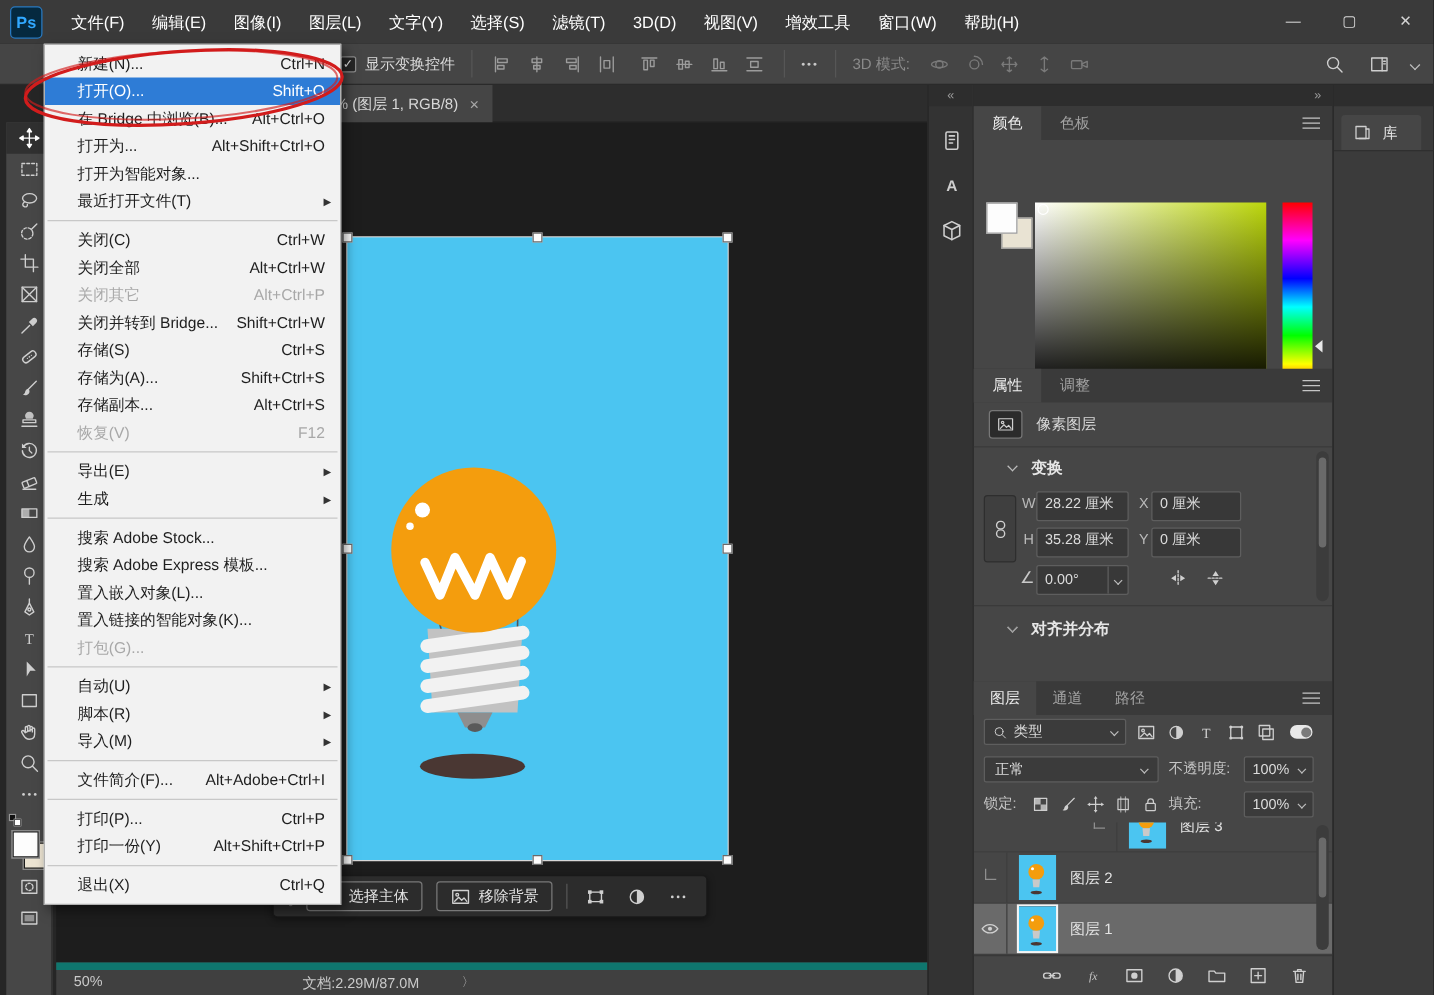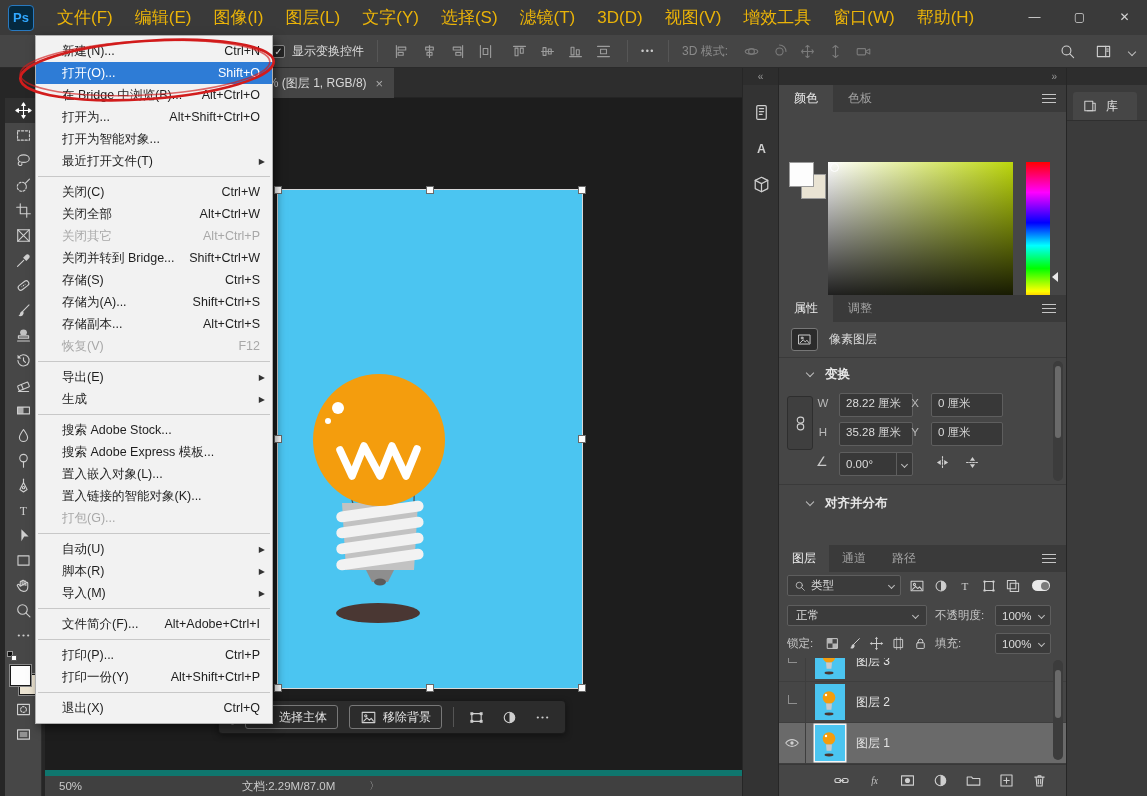--- a/index.html
+++ b/index.html
@@ -19,21 +19,21 @@
   .ic .atx { fill:#cfcfcf; font-size:13px; font-weight:bold; }
   .ic .fxtx { fill:#c5c5c5; font-style:italic; font-size:11px; font-family:"Liberation Serif",serif; }
   .dim .ic * { stroke:#9c9c9c; }
   .dim3 .ic * { stroke:#7a7a7a; }
   .chev { display:inline-block; width:6px; height:6px; border-right:1.5px solid #bdbdbd; border-bottom:1.5px solid #bdbdbd; transform:rotate(45deg); }
 
   
   .titlebar { position:absolute; left:0; top:0; width:100%; height:35px; background:#3a3a3a; display:flex; align-items:center; z-index:30; }
   .ps-logo { width:26px; height:26px; margin-left:8px; border-radius:4px; background:#05293f; border:1px solid #2879c0; color:#31a8ff; font-weight:bold; font-size:13px; display:flex; align-items:center; justify-content:center; }
   .menubar { display:flex; margin-left:12px; height:35px; }
-  .mbi { padding:0 11px; line-height:35px; font-size:17px; color:#eab308; cursor:default; }
+  .mbi { padding:0 11px; line-height:35px; font-size:13px; color:#ffffff; cursor:default; }
   .winctrls { position:absolute; right:0; top:0; height:35px; display:flex; }
   .wc { width:45px; height:35px; line-height:35px; text-align:center; color:#d5d5d5; font-size:12px; }
 
   
   .optionsbar { position:absolute; left:0; top:35px; width:100%; height:33px; background:#454545; border-bottom:1px solid #2a2a2a; display:flex; align-items:center; gap:13px; padding-left:272px; z-index:5; }
   .ob-check { display:flex; align-items:center; gap:7px; }
   .cbx { width:13px; height:13px; background:#262626; border:1px solid #8a8a8a; border-radius:2px; color:#eaeaea; font-size:10px; line-height:11px; text-align:center; }
   .ob-label { font-size:12px; color:#dcdcdc; }
   .ob-sep { width:1px; height:22px; background:#565656; }
   .ob-group { display:flex; gap:7px; }
@@ -112,21 +112,21 @@
   .pithumb .ic { width:15px; height:15px; }
   .pilabel { position:absolute; left:50px; line-height:34px; font-size:12px; color:#d9d9d9; }
   .psep { position:absolute; left:0; right:0; height:1px; background:#3a3a3a; }
   .secthead { position:absolute; left:0; right:0; height:26px;margin-left:16px; }
   .secthead .chev { position:absolute; left:12px; top:9px; }
   .sectlabel { position:absolute; left:30px; line-height:26px; font-size:12.5px; font-weight:bold; color:#e6e6e6; }
   .sect-rchev { position:absolute; right:18px; top:10px; border-color:#9a9a9a; }
 
   .linkbtn { position:absolute; left:8px; top:328px; width:26px; height:54px; background:#3f3f3f; border:1px solid #2e2e2e; border-radius:3px; display:flex; align-items:center; justify-content:center; }
   .tlab { position:absolute; width:12px; text-align:center; font-size:11.5px; color:#b9b9b9; line-height:20px; }
-  .tin { position:absolute; height:24px; background:#383838; border:1px solid #5e5e5e; border-radius:2px; color:#dcdcdc; font-size:11.5px; line-height:18px; padding:0 6px; white-space:nowrap; overflow:hidden;margin-left:10px; }
+  .tin { position:absolute; height:24px; background:#383838; border:1px solid #5e5e5e; border-radius:2px; color:#dcdcdc; font-size:11.5px; line-height:18px; padding:0 6px; white-space:nowrap; overflow:hidden; }
   .ain { display:flex; align-items:center; padding:0; }
   .ain .aval { flex:1; padding:0 6px; }
   .ain .addl { width:16px; height:100%; border-left:1px solid #5e5e5e; display:flex; align-items:center; justify-content:center; }
   .ain .chev { width:5px; height:5px; }
   .angle-glyph { position:absolute; left:37px; top:384px; color:#c9c9c9; font-size:13px; line-height:20px; }
   .flip { position:absolute; width:22px; height:20px; display:flex; align-items:center; justify-content:center; }
 
   .vscroll { position:absolute; right:3px; width:10px; background:#3c3c3c; border-radius:5px; }
   .vthumb { position:absolute; left:2px; width:6px; background:#6a6a6a; border-radius:3px; }
 
@@ -140,21 +140,21 @@
   .pill:after { content:''; position:absolute; right:1px; top:1.5px; width:8px; height:8px; border-radius:50%; background:#7a7a7a; }
   .blendbox { position:absolute; left:8px; top:0; width:140px; height:21px; background:#3b3b3b; border:1px solid #5e5e5e; border-radius:2px; display:flex; align-items:center; padding:0 8px; font-size:11.5px; color:#dcdcdc; }
   .blendbox .chev, .valbox .chev { margin-left:auto; width:5px; height:5px; }
   .plab { position:absolute; line-height:21px; font-size:11.5px; color:#c6c6c6; }
   .valbox { position:absolute; width:56px; height:21px; background:#3b3b3b; border:1px solid #5e5e5e; border-radius:2px; display:flex; align-items:center; padding:0 6px; font-size:11.5px; color:#dcdcdc; }
   #lock-icons { position:absolute; left:46px; top:0; height:21px; display:flex; gap:7px; align-items:center; }
   .lki .ic { width:15px; height:15px; }
 
   .layerlist { position:absolute; left:0; right:0; top:590px; height:106px; overflow:hidden; }
   .lr { height:41px; display:flex; align-items:center; border-bottom:1px solid #3e3e3e; }
-  .lr:first-child { margin-top:-17px; }
+  .lr:first-child { margin-top:-17px;justify-content:center; }
   .lr.sel { background:#6a6a6a; }
   .leye { width:27px; align-self:stretch; border-right:1px solid #3e3e3e; display:flex; align-items:center; justify-content:center; }
   .leye .ic { width:16px; height:16px; }
   .lmark { width:9px; height:9px; border-left:1px solid #8f8f8f; border-bottom:1px solid #8f8f8f; margin-top:-6px; }
   .lth { margin-left:9px; width:30px; height:36px; position:relative; flex:none; }
   .lth svg { display:block; width:30px; height:36px; }
   .lth.selth { box-shadow:0 0 0 1.5px #f5f5f5; }
   .lname { margin-left:11px; font-size:12px; color:#e3e3e3; }
   .lfooter { position:absolute; left:0; right:0; top:696px; height:32px; border-top:1px solid #383838; display:flex; align-items:center; justify-content:center; gap:13px; padding-left:46px; padding-right:10px; }
   .lai { width:20px; display:flex; justify-content:center; }

